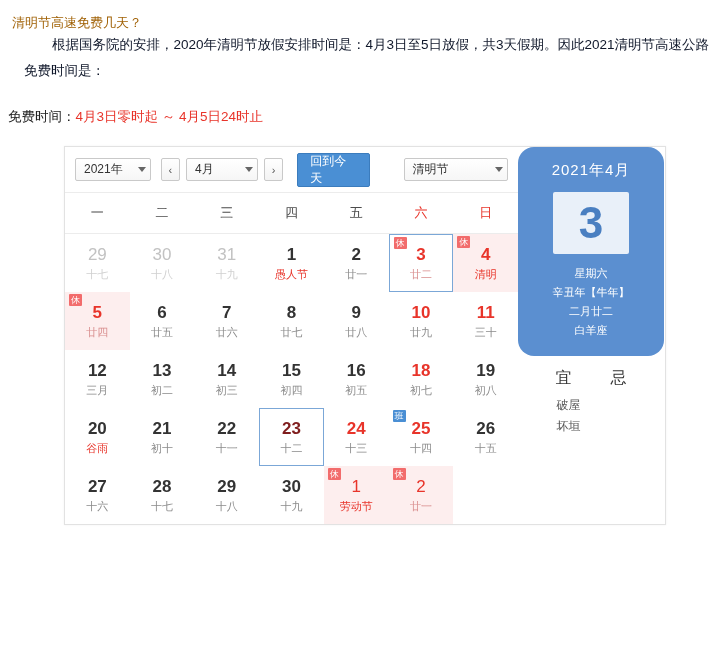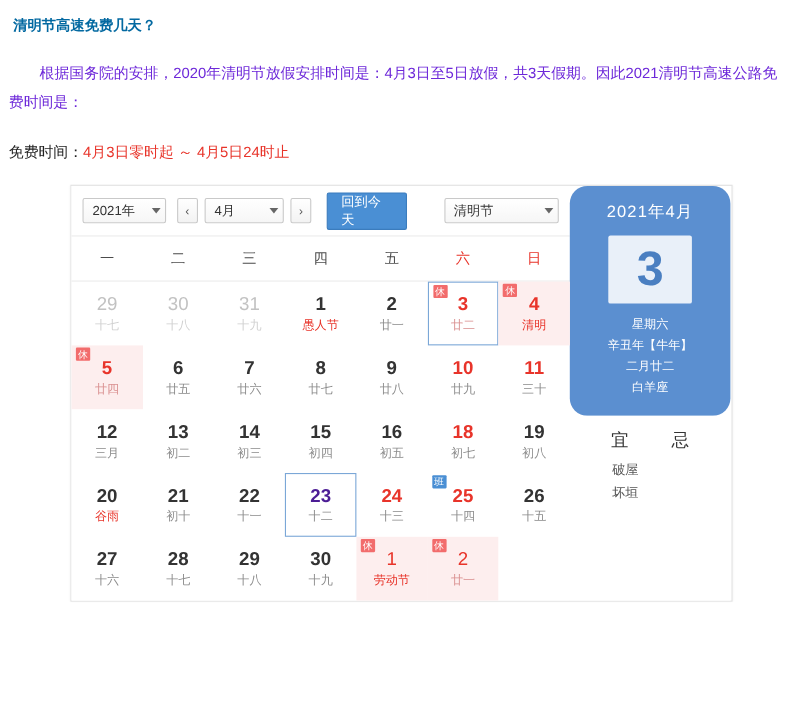--- a/index.html
+++ b/index.html
@@ -13,29 +13,29 @@
     font-family: "Liberation Sans", sans-serif;
     color: #333;
     position: relative;
     overflow: hidden;
   }
   .article {
     padding: 14px 8px 0 8px;
   }
   .article-title {
     font-size: 13px;
-    font-weight: bold;
-    color: #0369a1;
-    margin: 0 0 22px 4px;
+    font-weight: normal;
+    color: #a16207;
+    margin: 0 0 0 4px;
   }
   .article-para {
     font-size: 13.5px;
     line-height: 26px;
-    color: #6d28d9;
-    margin: 0 0 22px 0;
+    color: #0f172a;
+    margin: 0 0 22px 16px;
     text-indent: 28px;
   }
   .free-line {
     font-size: 13.5px;
     line-height: 22px;
     margin: 0 0 18px 0;
     color: #222;
   }
   .free-line .hl {
     color: #e8342a;
@@ -148,21 +148,21 @@
   .cell.other .l { color: #d0d0d0; }
   .cell.wk .d { color: #e8342a; }
   .cell.rest { background: #fdeeee; }
   .cell.rest .d { color: #e8342a; }
   .cell.rest .l { color: #d98f8f; }
   .cell.festival .l { color: #e8342a; }
   .cell.selected {
     border: 1px solid #7ba7d7;
     background: #fff;
   }
-  .cell.today-sel .d { color: #4c1d95; }
+  .cell.today-sel .d { color: #7f1d1d; }
   .tag {
     position: absolute;
     top: 2px;
     left: 4px;
     font-size: 9px;
     line-height: 12px;
     padding: 0 2px;
     color: #fff;
     border-radius: 1px;
   }

